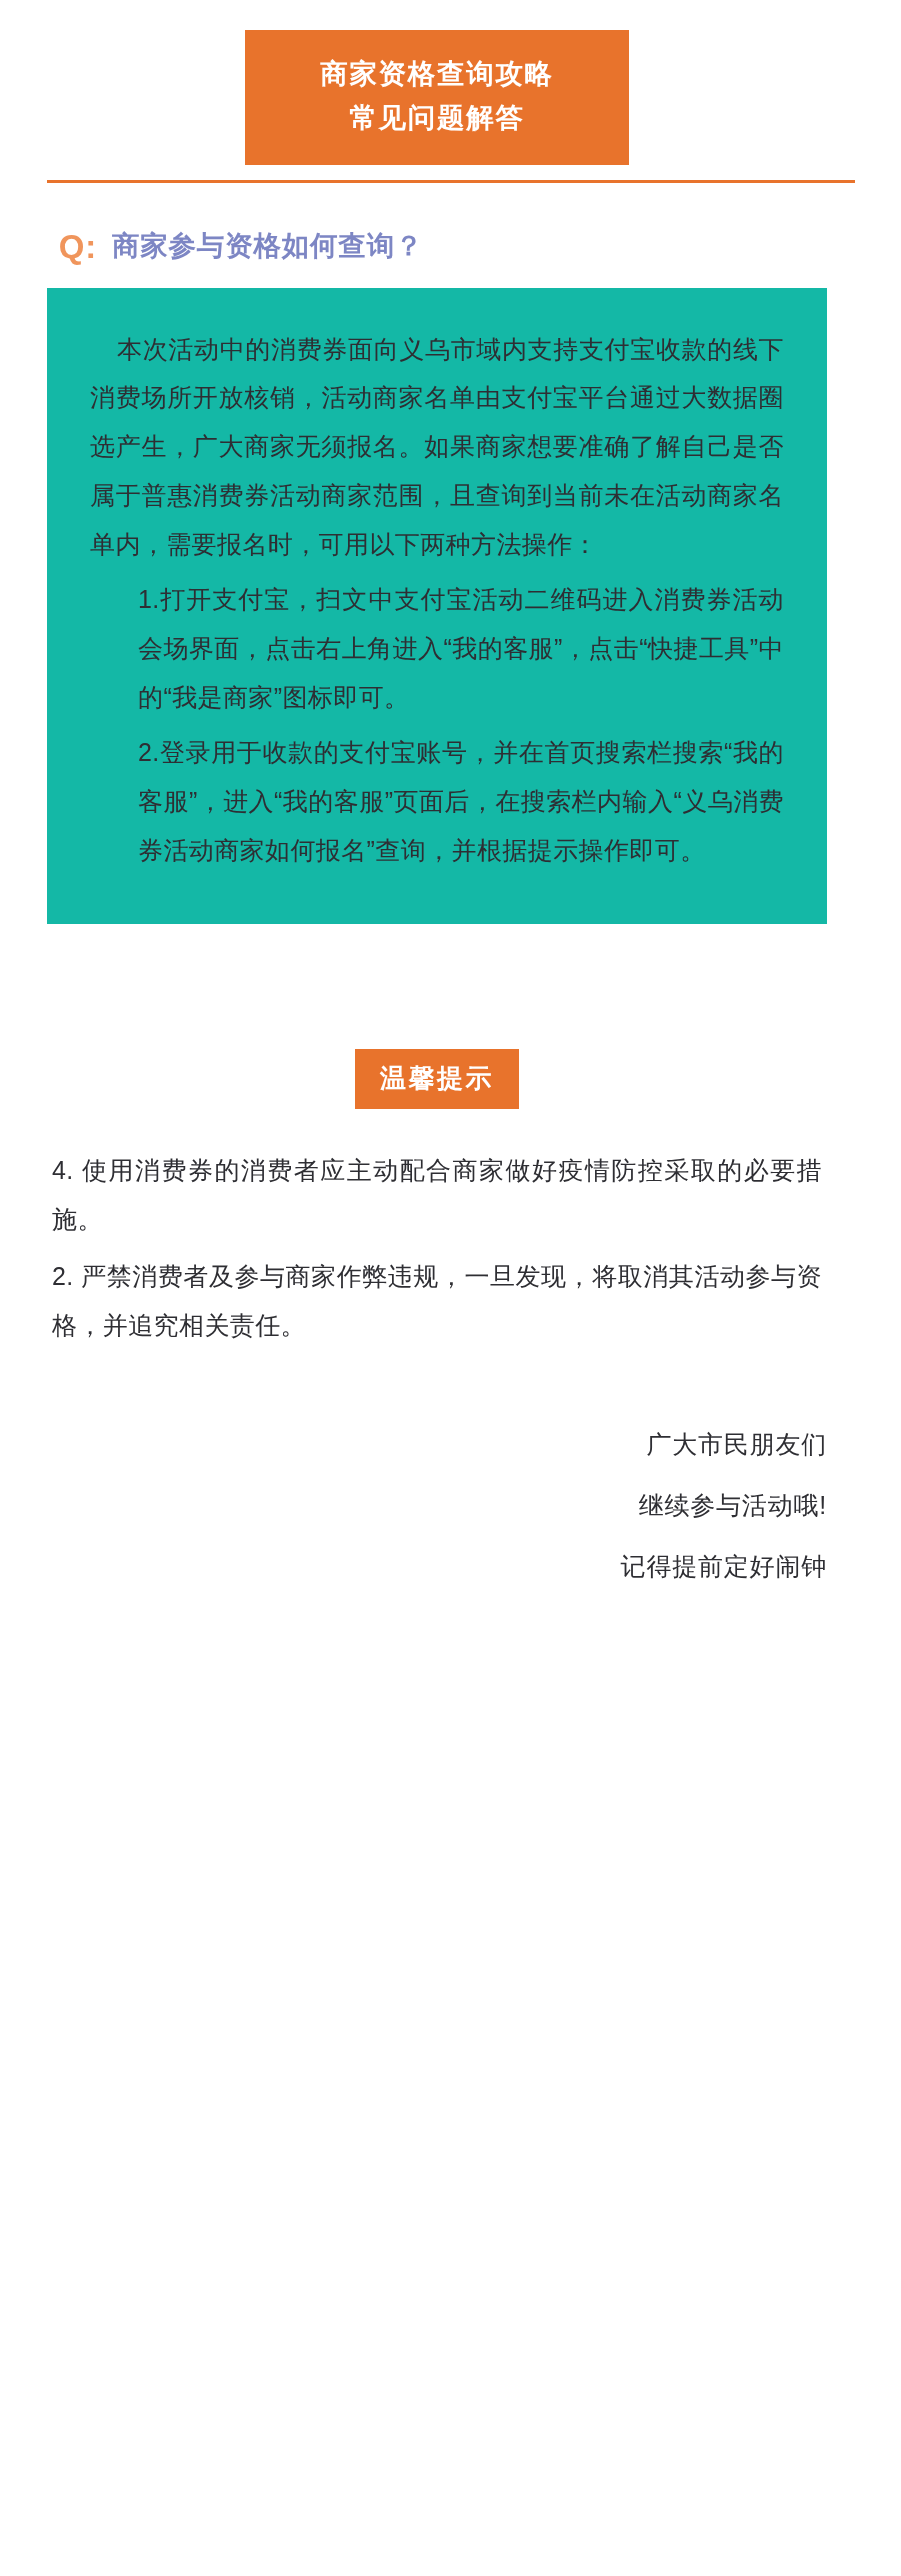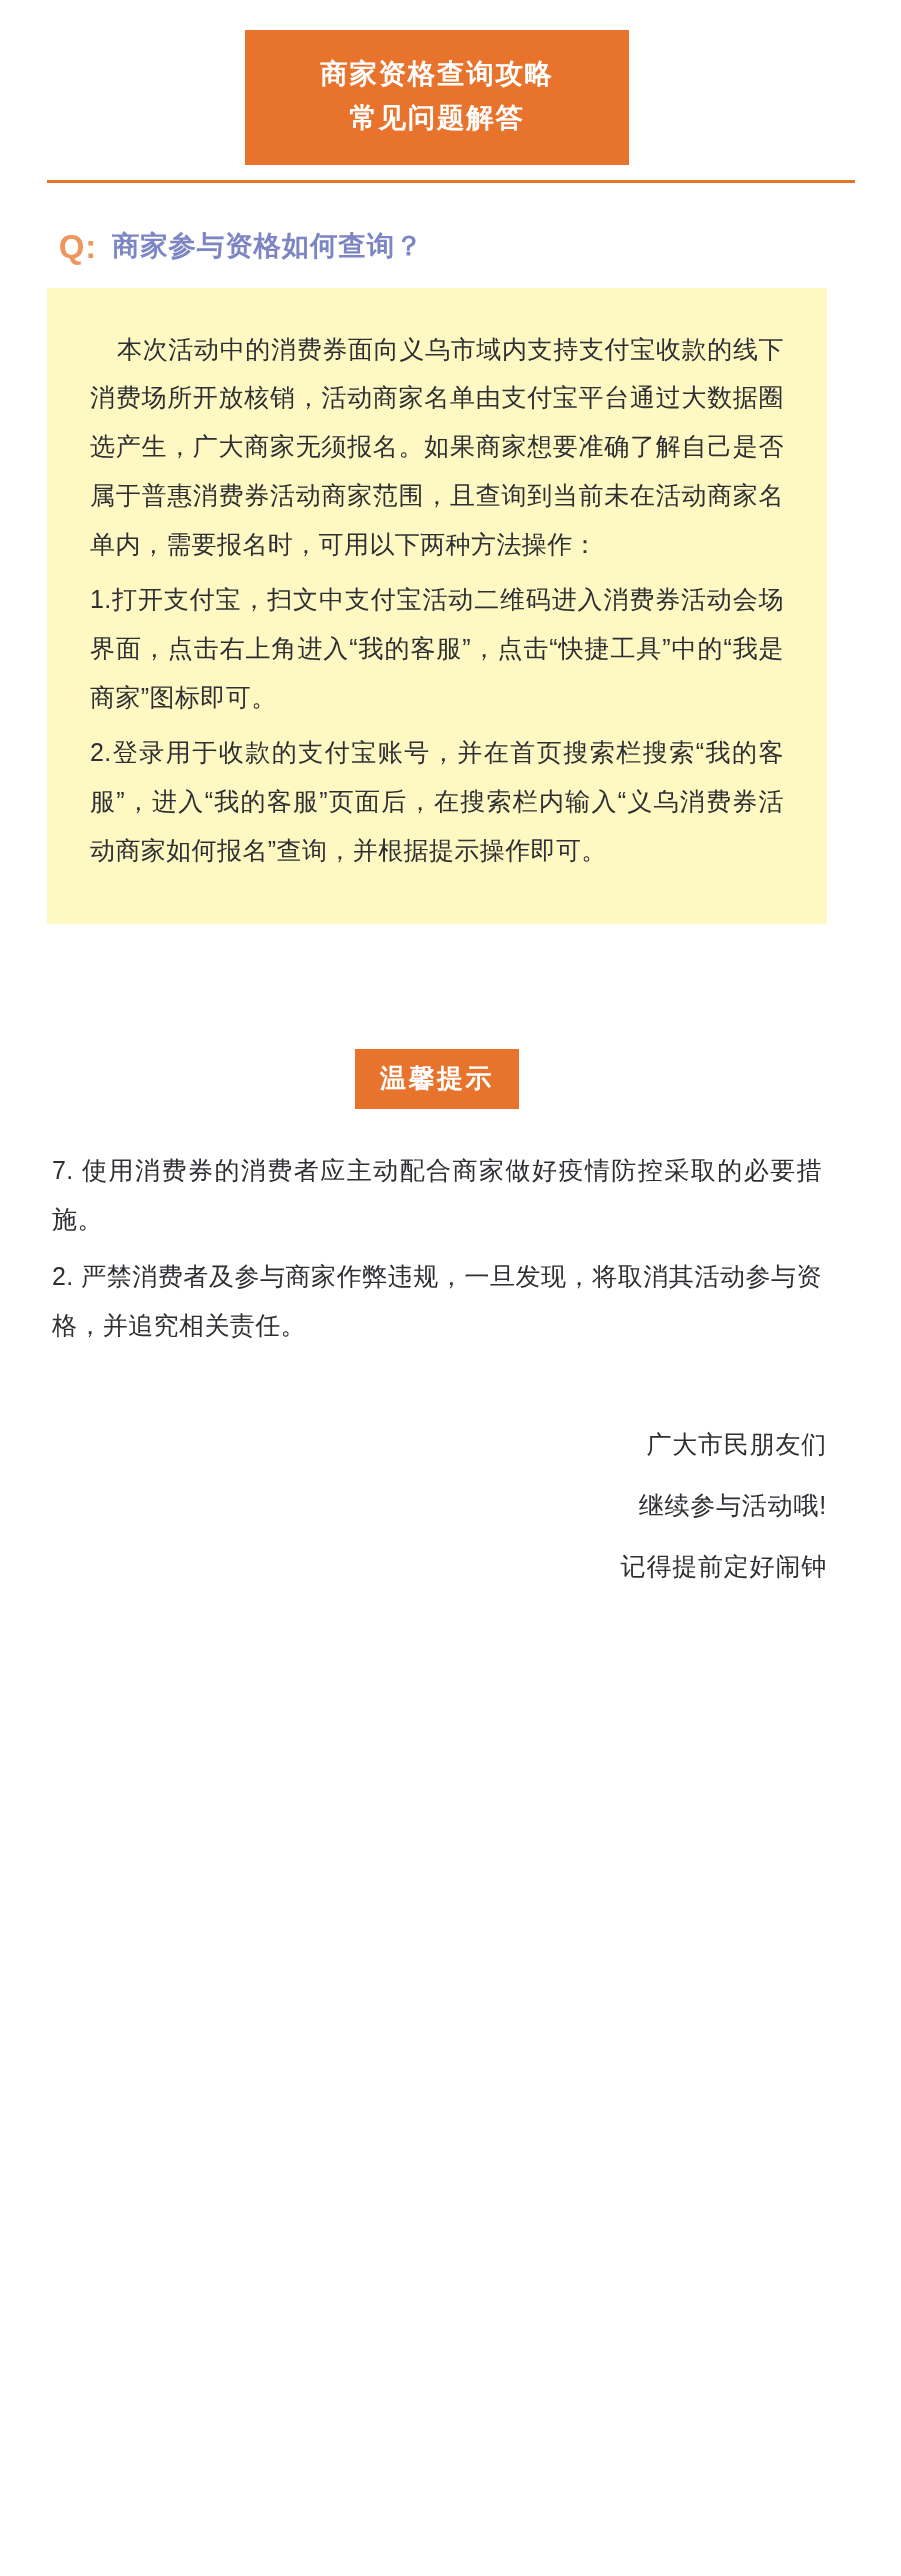--- a/index.html
+++ b/index.html
@@ -68,33 +68,34 @@
     color: #7d86c4;
     font-size: 27.5px;
     font-weight: bold;
     letter-spacing: 0.8px;
     text-align: right;
   }
 
   
   .answer-panel {
     margin-top: 23.4px;
-    background: #fef9c3;
+    background: #14b8a6;
     padding: 37px 43px 43px 43px;
   }
   .answer-panel p {
     margin: 0 0 6.7px 0;
     font-size: 25px;
     line-height: 1.95;
     color: #2e2e33;
     text-align: justify;
     letter-spacing: 0.4px;
   }
   .answer-panel p.indent {
     text-indent: 0;
+    margin-left: 48px;
   }
   .answer-panel p.first {
     text-indent: 27px;
   }
 
   
   .tips-wrap {
     display: flex;
     justify-content: center;
     margin-top: 125px;
@@ -159,21 +160,21 @@
     <p class="first">本次活动中的消费券面向义乌市域内支持支付宝收款的线下消费场所开放核销，活动商家名单由支付宝平台通过大数据圈选产生，广大商家无须报名。如果商家想要准确了解自己是否属于普惠消费券活动商家范围，且查询到当前未在活动商家名单内，需要报名时，可用以下两种方法操作：</p>
     <p class="indent">1.打开支付宝，扫文中支付宝活动二维码进入消费券活动会场界面，点击右上角进入“我的客服”，点击“快捷工具”中的“我是商家”图标即可。</p>
     <p class="indent">2.登录用于收款的支付宝账号，并在首页搜索栏搜索“我的客服”，进入“我的客服”页面后，在搜索栏内输入“义乌消费券活动商家如何报名”查询，并根据提示操作即可。</p>
   </div>
 
   <div class="tips-wrap">
     <div class="tips-badge">温馨提示</div>
   </div>
 
   <div class="tips-list">
-    <p>7. 使用消费券的消费者应主动配合商家做好疫情防控采取的必要措施。</p>
+    <p>4. 使用消费券的消费者应主动配合商家做好疫情防控采取的必要措施。</p>
     <p>2. 严禁消费者及参与商家作弊违规，一旦发现，将取消其活动参与资格，并追究相关责任。</p>
   </div>
 
   <div class="closing">
     <p>广大市民朋友们</p>
     <p>继续参与活动哦!</p>
     <p>记得提前定好闹钟</p>
   </div>
 
 </div>

